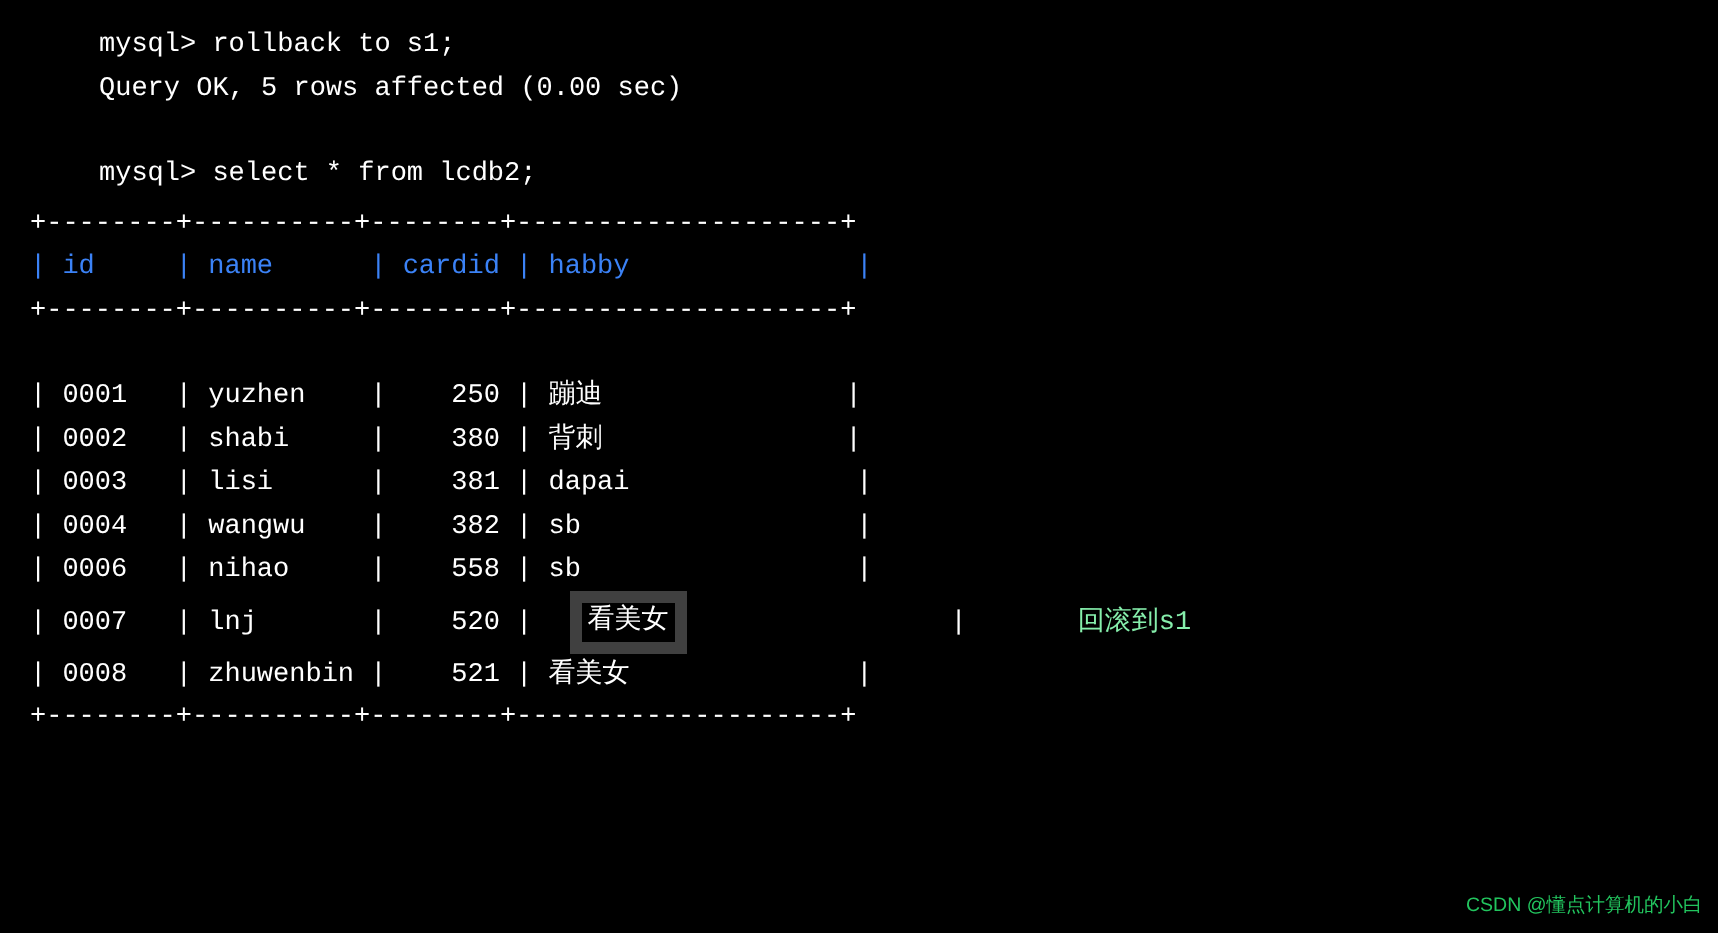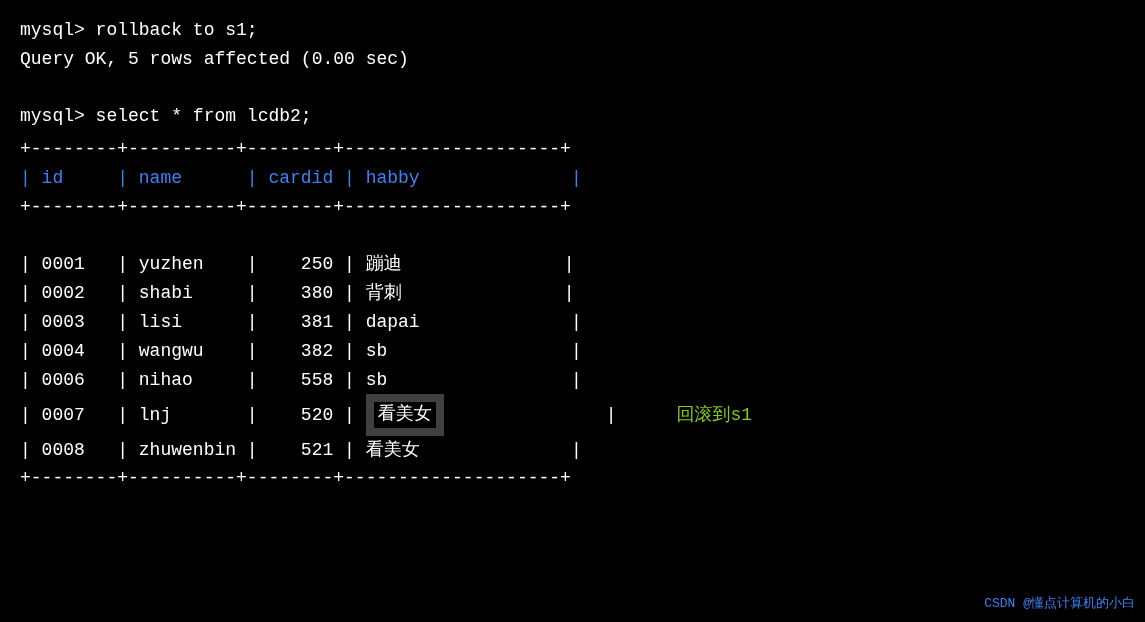--- a/index.html
+++ b/index.html
@@ -13,20 +13,21 @@
       color: #fff;
       position: relative;
     }
     .terminal {
       padding: 16px 20px;
       line-height: 1.6;
     }
     .line {
       white-space: pre;
       display: block;
+      margin-left: 46px;
     }
     .table-container {
       margin-top: 4px;
     }
     .table-line {
       white-space: pre;
       display: block;
       color: #3b82f6;
     }
     .separator {
@@ -40,23 +41,23 @@
       display: inline-block;
       border: 8px solid #404040;
       padding: 0 4px;
       color: #fff;
       line-height: 1.4;
     }
     .watermark {
       position: absolute;
       bottom: 10px;
       right: 10px;
-      color: #3b82f6;
+      color: #22c55e;
       font-size: 13px;
-      font-family: Liberation Mono, monospace;
+      font-family: Liberation Sans, sans-serif;
     }
     .empty-line {
       height: 1.6em;
       display: block;
     }
   </style>
 </head>
 <body>
 
 <div class="terminal">
@@ -84,25 +85,25 @@
     </div>
 
     <div style="display:flex; align-items:center;">
       <span class="row-text">| 0004   | wangwu    |    382 | sb                 |</span>
     </div>
 
     <div style="display:flex; align-items:center;">
       <span class="row-text">| 0006   | nihao     |    558 | sb                 |</span>
     </div>
 
-    <div style="display:flex; align-items:center; position:relative;">
+    <div style="display:flex; align-items:center; position:relative;gap:14px;">
       <span class="row-text">| 0007   | lnj       |    520 | </span>
         <span class="highlighted-cell">看美女</span>
         <span class="row-text">               |</span>
-      <span style="color:#84cc16; margin-left: 60px; font-size:18px; white-space:nowrap;">回滚到s1</span>
+      <span style="color:#86efac; margin-left: 60px; font-size:18px; white-space:nowrap;">回滚到s1</span>
     </div>
 
     <div style="display:flex; align-items:center;">
       <span class="row-text">| 0008   | zhuwenbin |    521 | 看美女              |</span>
     </div>
 
     <span class="table-line separator">+--------+----------+--------+--------------------+</span>
   </div>
 
   <span class="empty-line"></span>

